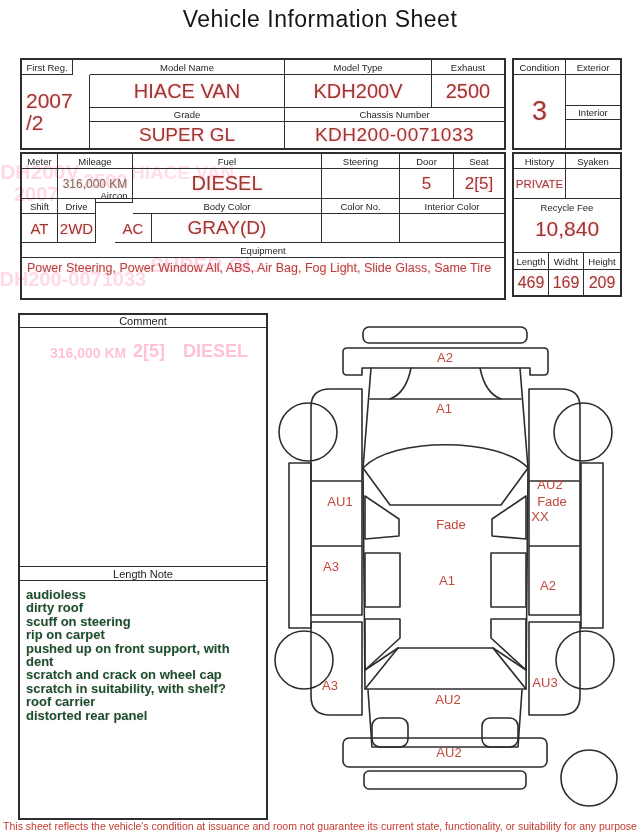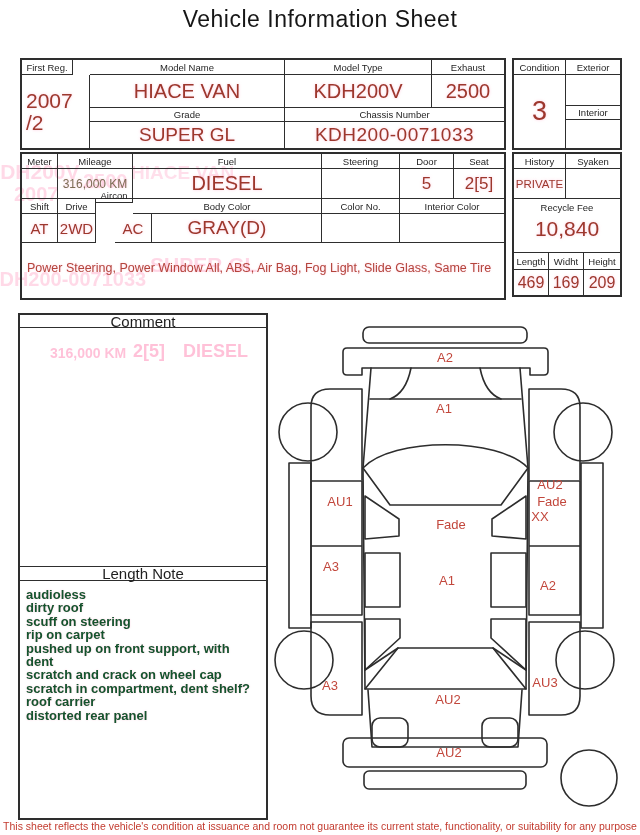--- a/index.html
+++ b/index.html
@@ -19,21 +19,21 @@
             padding-left:4px;font-size:21px;line-height:22px;}
   .mileage{font-size:12px;color:#7c6c54;}
   .equip{display:block;text-align:left;padding:3px 5px;font-size:12.5px;color:#b4453c;
          text-shadow:0 0 2px rgba(255,158,193,.5);}
   .recycle-wrap{position:absolute;left:0;top:45px;width:106px;height:54px;box-sizing:border-box;
                 border-bottom:1px solid #2e2e2e;}
   .recycle-label{margin-top:3px;text-align:center;font-size:9.5px;color:#1e1e1e;}
   .recycle-value{margin-top:4px;text-align:center;font-size:21px;color:#9d372d;
                  text-shadow:0 0 3px rgba(255,158,193,.55);}
   .strip{position:absolute;left:0;right:0;display:flex;align-items:center;justify-content:center;
-         font-size:15px;color:#1e1e1e;box-sizing:border-box;}
+         font-size:11px;color:#1e1e1e;box-sizing:border-box;}
   .notes{position:absolute;left:0;right:0;top:269px;padding:4px 6px;}
   .note-line{font-size:13px;line-height:13.4px;color:#14532d;
              text-shadow:0 0 2px rgba(255,158,193,.45);font-weight:bold;}
   .wm-layer{position:absolute;inset:0;z-index:1;pointer-events:none;}
   .wm{position:absolute;color:#ff85b3;font-weight:bold;white-space:nowrap;}
   .diagram{position:absolute;left:268px;top:310px;width:372px;height:500px;z-index:2;}
   .dshape{stroke:#2d2d2d;stroke-width:1.6;fill:none;stroke-linejoin:round;stroke-linecap:round;}
   .dlabel{font-family:"Liberation Sans",sans-serif;font-size:13px;fill:#c2473c;text-anchor:middle;}
   .footer{position:absolute;top:820px;left:0;width:100%;text-align:center;
           font-size:10.5px;color:#c33b2f;z-index:2;}
@@ -106,20 +106,21 @@
     <div class="cell hdr br bb" style="left:300px;top:45px;width:78px;height:15px;">Color No.</div>
     <div class="cell hdr bb" style="left:378px;top:45px;width:104px;height:15px;">Interior Color</div>
 
     <div class="cell val halo br bb" style="left:0;top:60px;width:36px;height:29px;font-size:15px;">AT</div>
     <div class="cell val halo br bb" style="left:36px;top:60px;width:38px;height:29px;font-size:15px;">2WD</div>
     <div class="cell val halo br bb" style="left:74px;top:60px;width:37px;height:29px;font-size:15px;margin-left:19px;">AC</div>
     <div class="cell val halo br bb" style="left:111px;top:60px;width:189px;height:29px;font-size:19px;">GRAY(D)</div>
     <div class="cell val br bb" style="left:300px;top:60px;width:78px;height:29px;"></div>
     <div class="cell val bb" style="left:378px;top:60px;width:104px;height:29px;"></div>
 
+    <div class="cell hdr bb" style="left:0;top:89px;width:482px;height:15px;">Equipment</div>
     <div class="cell equip" style="left:0;top:104px;width:482px;height:40px;display:block;">Power Steering, Power Window All, ABS, Air Bag, Fog Light, Slide Glass, Same Tire</div>
   </div>
 
   <div class="box" style="left:512px;top:152px;width:110px;height:145px;">
     <div class="cell hdr br bb" style="left:0;top:0;width:52px;height:15px;">History</div>
     <div class="cell hdr bb" style="left:52px;top:0;width:54px;height:15px;">Syaken</div>
     <div class="cell val halo br bb" style="left:0;top:15px;width:52px;height:30px;font-size:11.5px;">PRIVATE</div>
     <div class="cell val bb" style="left:52px;top:15px;width:54px;height:30px;"></div>
     <div class="recycle-wrap">
       <div class="recycle-label">Recycle Fee</div>
@@ -136,21 +137,21 @@
   <div class="box" style="left:18px;top:313px;width:250px;height:507px;">
     <div class="strip bb" style="top:0;height:13px;">Comment</div>
     <div class="strip bt bb" style="top:251px;height:15px;">Length Note</div>
     <div class="notes" id="special-notes">
         <div class="note-line">audioless</div>
         <div class="note-line">dirty roof</div>
         <div class="note-line">scuff on steering</div>
         <div class="note-line">rip on carpet</div>
         <div class="note-line">pushed up on front support, with dent</div>
         <div class="note-line">scratch and crack on wheel cap</div>
-        <div class="note-line">scratch in compartment, dent shelf?</div>
+        <div class="note-line">scratch in suitability, with shelf?</div>
         <div class="note-line">roof carrier</div>
         <div class="note-line">distorted rear panel</div>
       </div>
   </div>
 
   <svg class="diagram" viewBox="0 0 372 500">
     <g class="dshape">
 
       <rect x="95" y="17" width="164" height="16" rx="6"></rect>
       <path d="M79,38 H276 Q280,38 280,42 V61 Q280,65 276,65 H262 V58 H94 V65 H79 Q75,65 75,61 V42 Q75,38 79,38 Z"></path>

